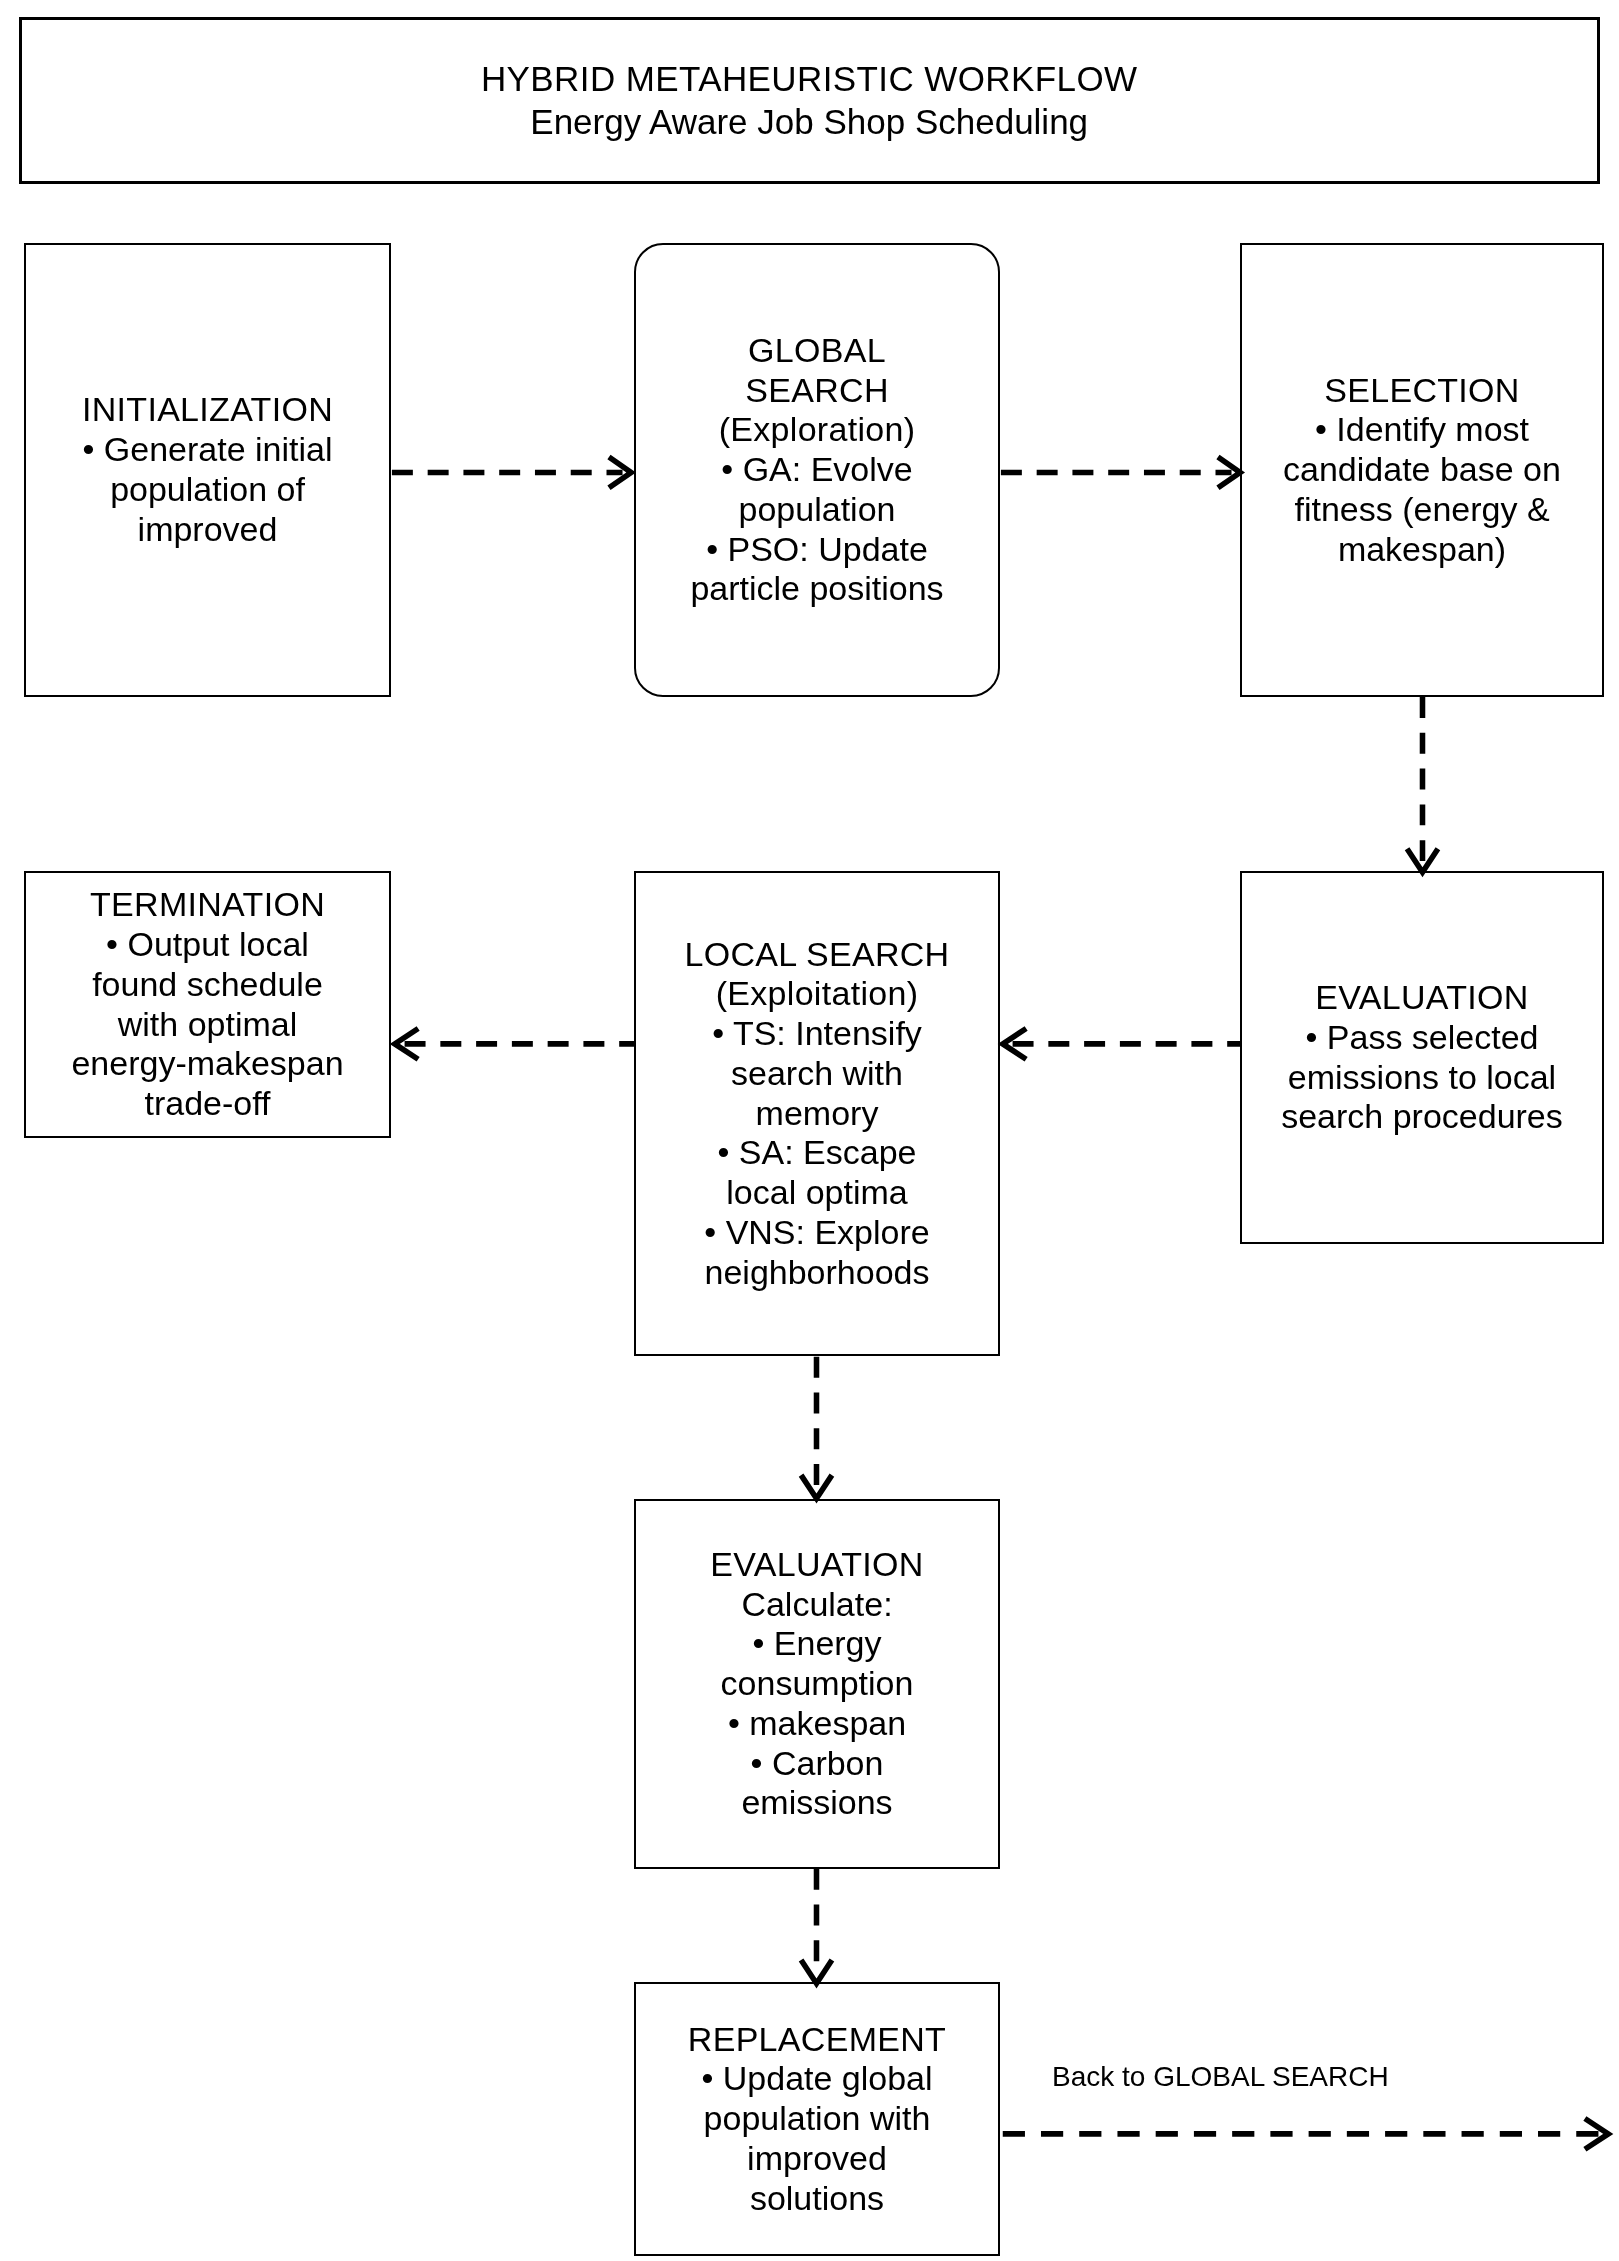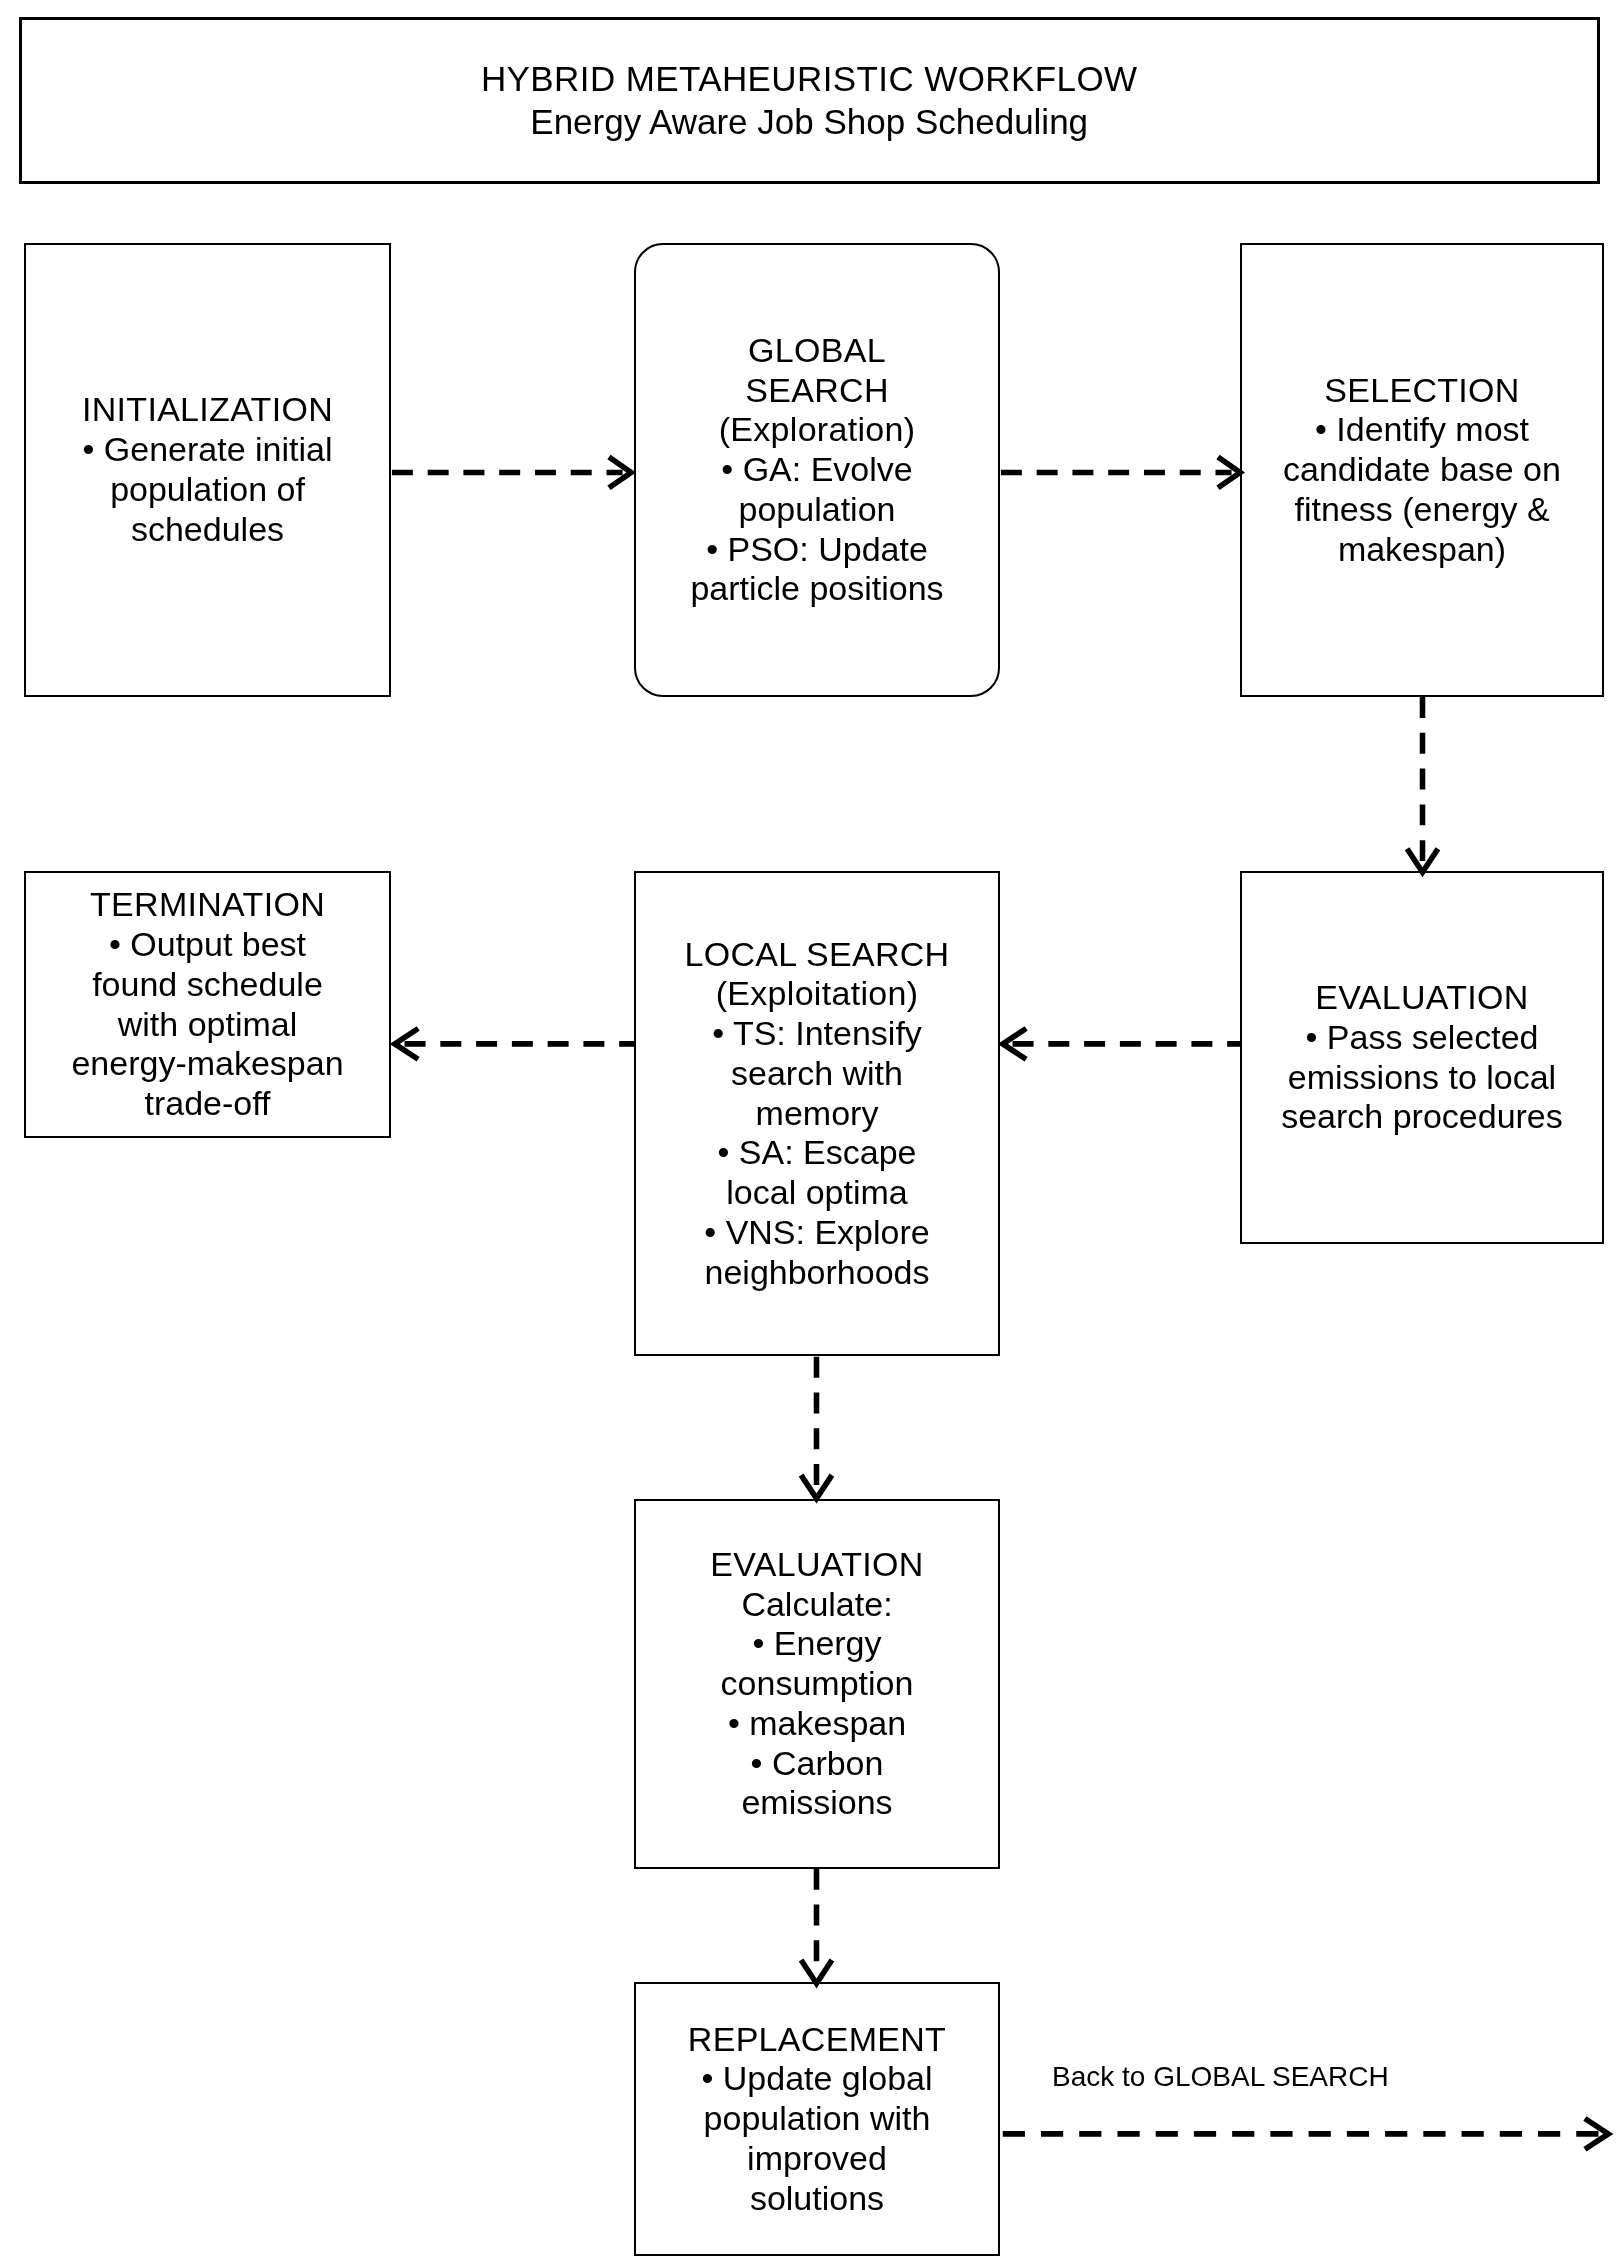--- a/index.html
+++ b/index.html
@@ -86,21 +86,21 @@
   <div id="title-banner">
     <div class="t1">HYBRID METAHEURISTIC WORKFLOW</div>
     <div class="t2">Energy Aware Job Shop Scheduling</div>
   </div>
 
   <div class="node" id="n-init" style="left:24px; top:243px; width:367px; height:454px;">
     <div class="node-inner">
       <div class="ttl">INITIALIZATION</div>
       <div class="sub">• Generate initial
 population of
-schedules</div>
+improved</div>
     </div>
   </div>
 
   <div class="node" id="n-global" style="left:634px; top:243px; width:366px; height:454px;border-radius:29px;">
     <div class="node-inner">
       <div class="ttl">GLOBAL
 SEARCH
 (Exploration)</div>
       <div class="sub">• GA: Evolve
 population
@@ -115,21 +115,21 @@
       <div class="sub">• Identify most
 candidate base on
 fitness (energy &amp;
 makespan)</div>
     </div>
   </div>
 
   <div class="node" id="n-term" style="left:24px; top:871px; width:367px; height:267px;">
     <div class="node-inner">
       <div class="ttl">TERMINATION</div>
-      <div class="sub">• Output best
+      <div class="sub">• Output local
 found schedule
 with optimal
 energy-makespan
 trade-off</div>
     </div>
   </div>
 
   <div class="node" id="n-local" style="left:634px; top:871px; width:366px; height:485px;">
     <div class="node-inner">
       <div class="ttl">LOCAL SEARCH

